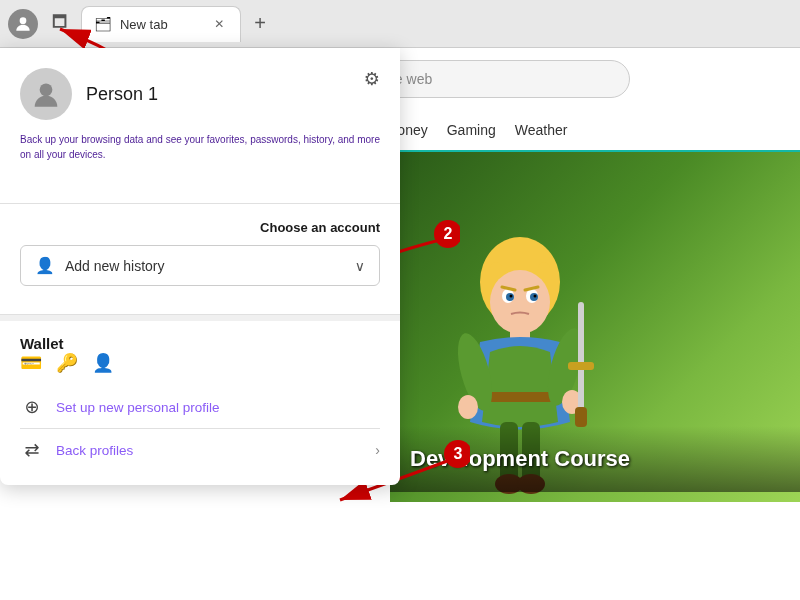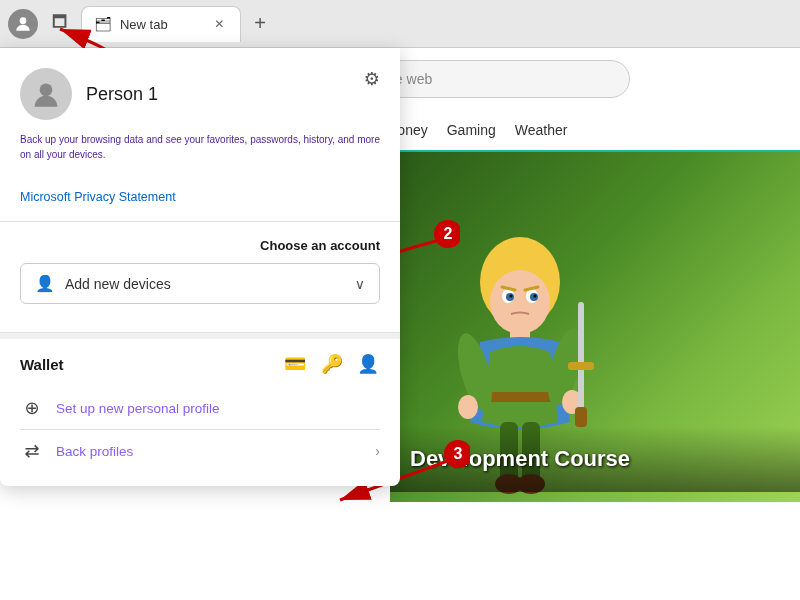--- a/index.html
+++ b/index.html
@@ -250,22 +250,22 @@
       cursor: pointer;
     }
 
     
     .wallet-section {
       padding: 14px 20px;
       border-top: 6px solid #f0f0f0;
     }
     .wallet-header {
       display: flex;
-      align-items: center;
       margin-bottom: 12px;
+      flex-direction: column;
     }
     .wallet-title {
       font-size: 15px;
       font-weight: 600;
       color: #1a1a1a;
       flex: 1;
     }
     .wallet-icons {
       display: flex;
       gap: 14px;
@@ -425,31 +425,30 @@
       <div class="avatar-circle">
         <svg viewBox="0 0 24 24">
             <circle cx="12" cy="9" r="4.5"></circle>
             <path d="M4 21c0-4.4 3.6-8 8-8s8 3.6 8 8"></path>
           </svg>
       </div>
       <span class="profile-name">Person 1</span>
     </div>
 
     <p class="profile-desc">Back up your browsing data and see your favorites, passwords, history, and more on all your devices.</p>
-    <a class="privacy-link" href="#">Microsoft Privacy Statement</a>
   </div>
 
   <hr class="divider">
 
   <div class="account-section">
     <div class="choose-label">Choose an account</div>
 
     <div class="account-dropdown">
       <span class="account-icon">👤</span>
-      <span class="account-label">Add new devices</span>
+      <span class="account-label">Add new history</span>
       <span class="chevron-icon">∨</span>
     </div>
 
   </div>
 
   <hr class="divider">
 
   <div class="wallet-section">
     <div class="wallet-header">
       <span class="wallet-title">Wallet</span>

